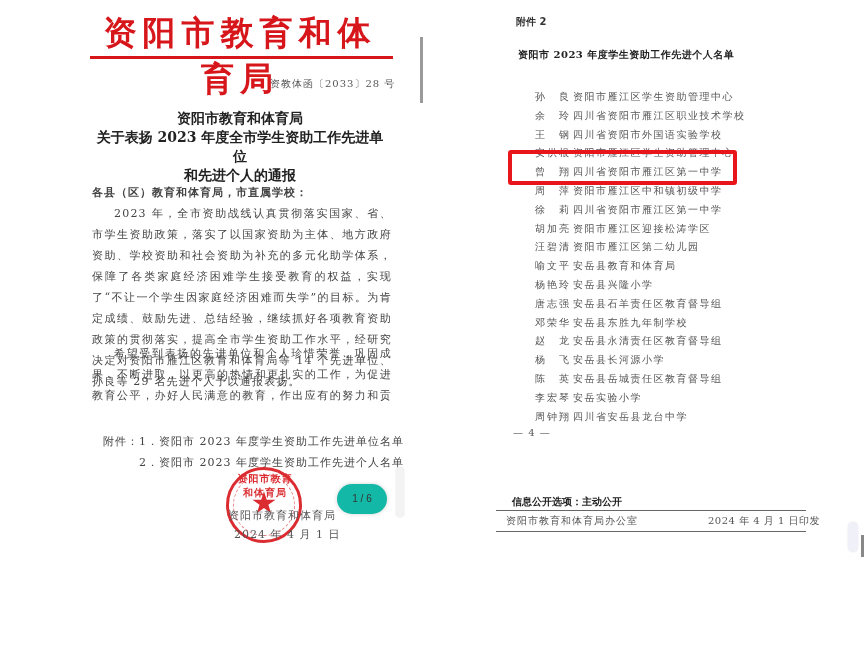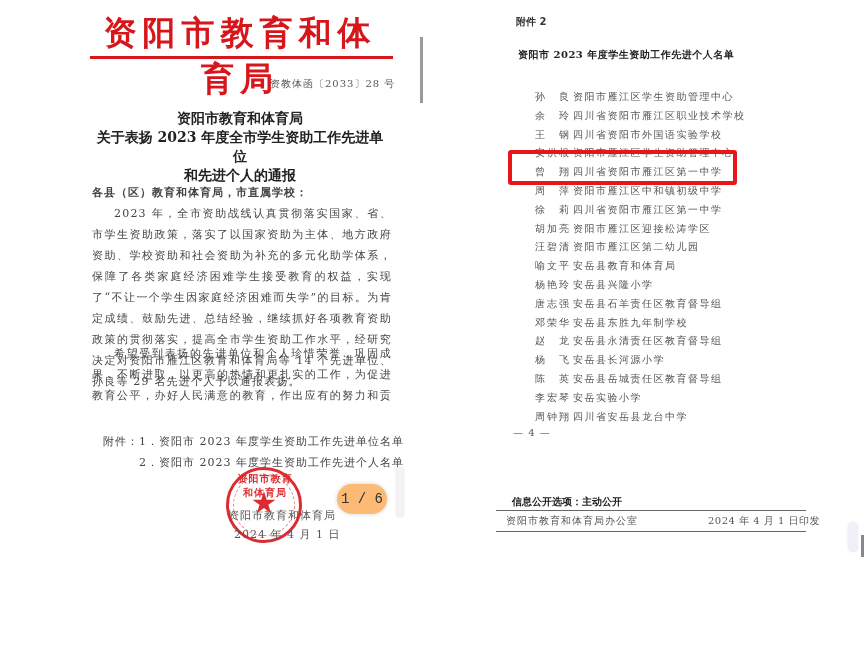--- a/index.html
+++ b/index.html
@@ -30,23 +30,23 @@
   .stamp {
     left:226px; top:467px; width:76px; height:76px; border:3px solid #d7161b; border-radius:50%;
     box-sizing:border-box; opacity:0.9;
   }
   .stamp-inner { position:absolute; left:4px; top:4px; right:4px; bottom:4px; border-radius:50%; border:1px dashed rgba(215,22,27,0.6); }
   .stamp-star { position:absolute; left:0; right:0; top:18px; text-align:center; color:#d7161b; font-size:30px; line-height:30px; }
   .stamp-text { position:absolute; left:6px; top:2px; width:60px; text-align:center; color:#d7161b; font-size:10px; font-weight:bold; letter-spacing:1px; }
   .vbar-left { left:420px; top:37px; width:3px; height:66px; background:#9a9a9a; }
 
   .page-pill {
-    left:337px; top:484px; width:50px; height:30px; border-radius:15px; background:#fdba74;
+    left:337px; top:484px; width:50px; height:30px; border-radius:15px; background:#14b8a6;
     box-shadow:0 0 4px rgba(0,0,0,0.18); text-align:center; line-height:30px;
-    font-family:Liberation Mono, monospace; font-size:14px; color:#333;
+    font-family:Liberation Sans, sans-serif; font-size:10px; color:#333;
   }
   .scroll-thumb-left {
     left:396px; top:467px; width:8px; height:50px; border-radius:4px; background:#f3f3f3;
     box-shadow:0 0 2px rgba(0,0,0,0.12);
   }
 
   
   .annex-label { left:516px; top:15px; font-size:10px; font-weight:bold; color:#333; font-family:"DejaVu Sans","Liberation Sans",sans-serif; }
   .list-title { left:518px; top:48px; font-size:10px; font-weight:bold; color:#222; letter-spacing:0.5px; }
   .name-list { left:535px; top:88px; font-size:10px; color:#555; letter-spacing:1.5px; }

